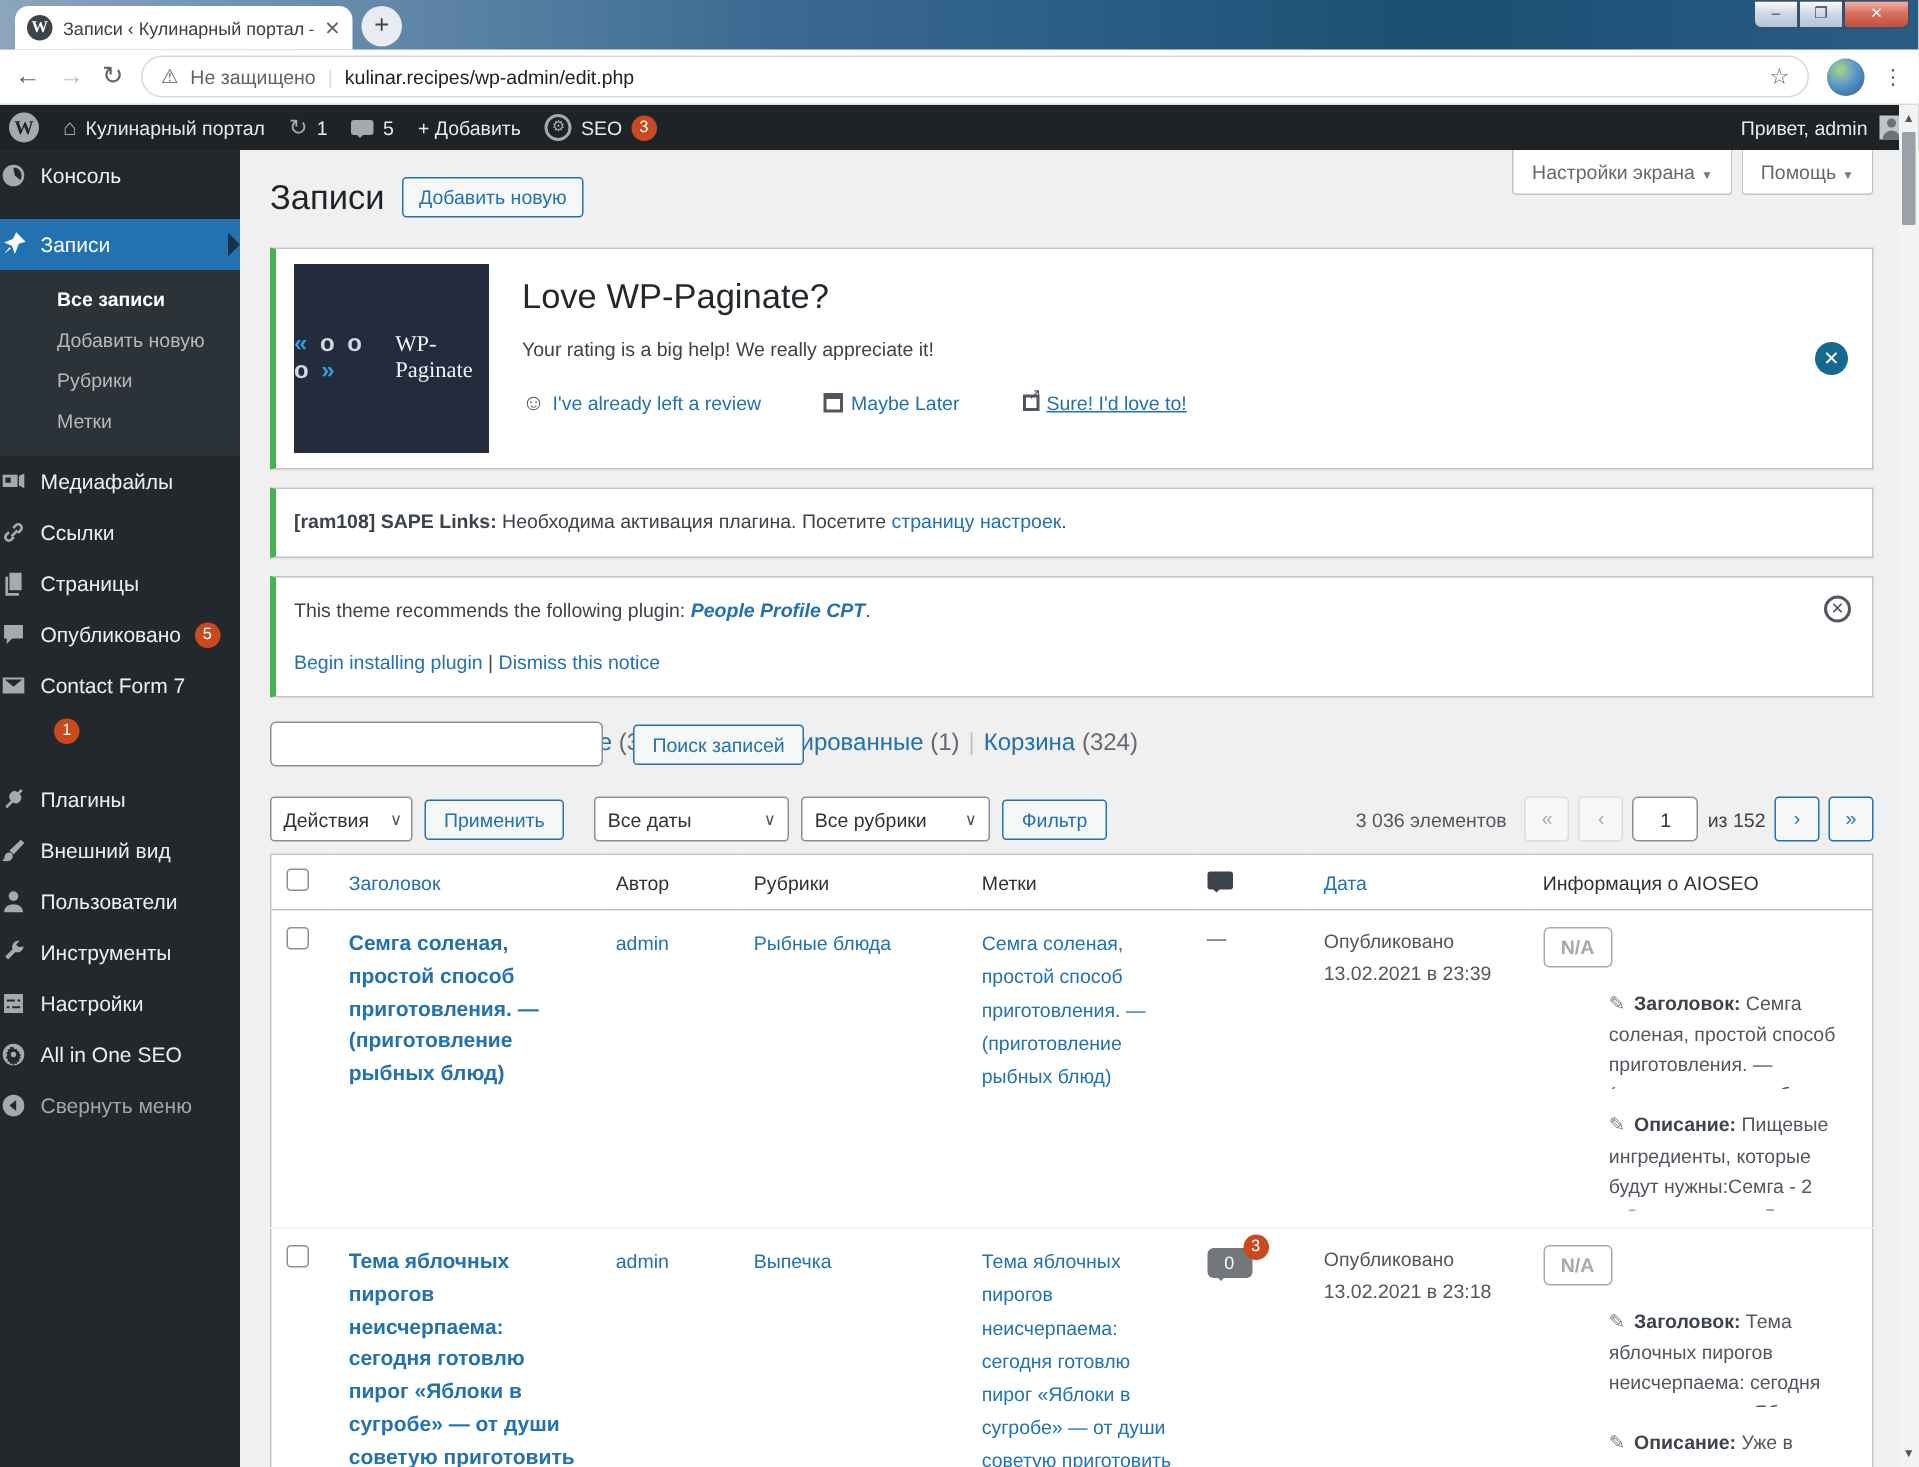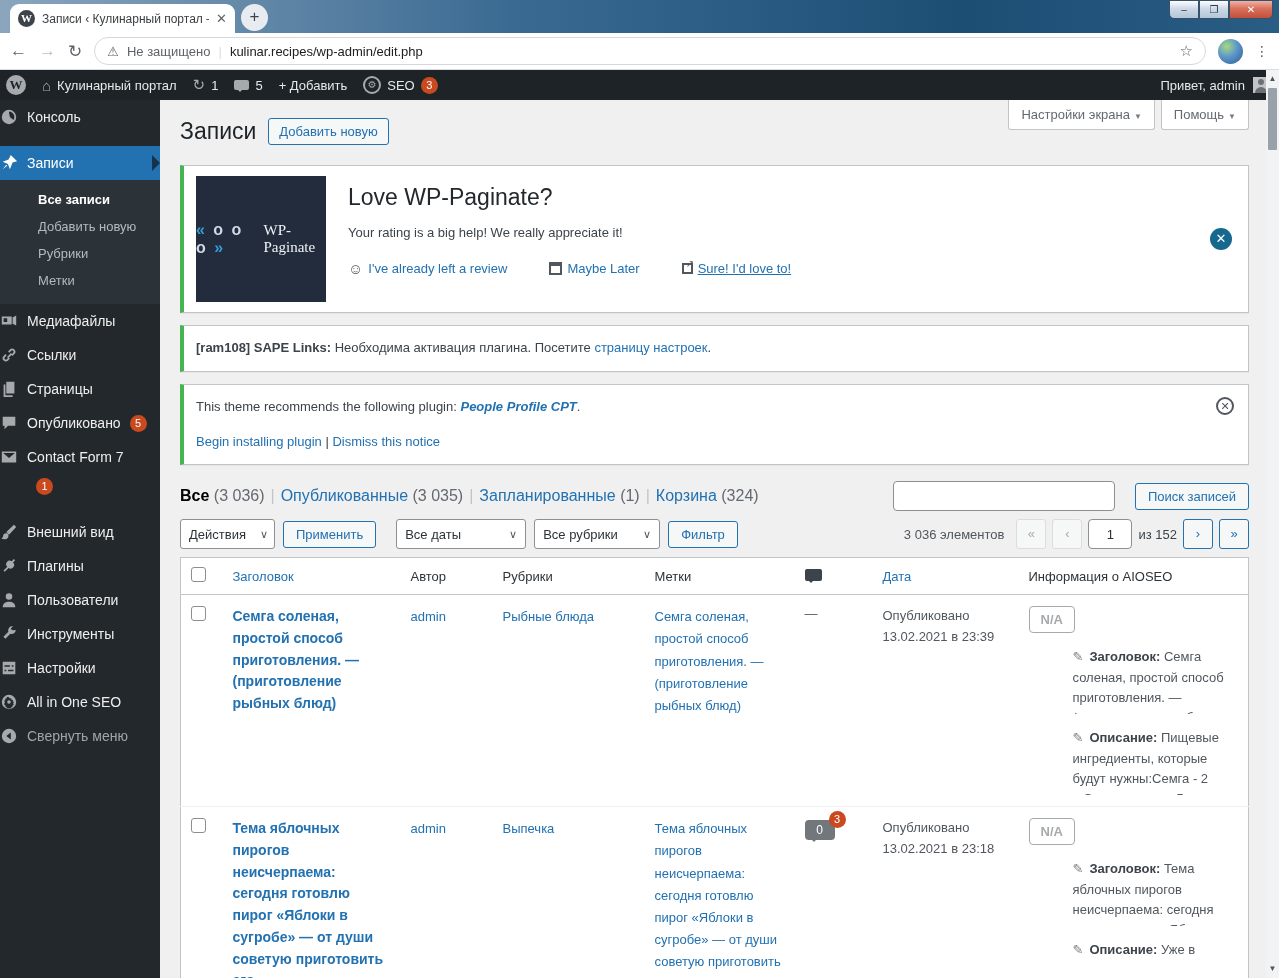--- a/index.html
+++ b/index.html
@@ -86,21 +86,21 @@
   .n-pad { padding:12px; font-size:13px; color:#3c434a; line-height:1.6; }
   .n-pad a { color:#2271b1; }
   .n3-line2 { margin-top:14px; }
   .plugin-link { font-weight:bold; font-style:italic; }
 
   .subsubsub { font-size:16px; padding:10px 0 6px; color:#646970; }
   .subsubsub a { color:#2271b1; text-decoration:none; }
   .subsubsub .cnt { color:#646970; }
   .subsubsub .all { color:#000; font-weight:bold; text-decoration:none; }
   .subsubsub .sep { color:#c3c4c7; margin:0 6px; }
-  .list-top { display:flex; justify-content:flex-end; margin-top:-30px; margin-bottom:0; align-items:center; gap:20px; }
+  .list-top { display:flex; margin-top:-30px; margin-bottom:12px; align-items:center; gap:20px; }
   .search-input { width:222px; height:30px; border:1px solid #8c8f94; border-radius:4px; background:#fff; }
   .btn-blue { border:1px solid #2271b1; color:#2271b1; background:#f6f7f7; font-size:13px; padding:5px 12px; border-radius:3px; white-space:nowrap; }
 
   .tablenav { display:flex; align-items:center; gap:8px; padding:8px 0; font-size:13px; color:#3c434a; }
   .wsel { height:30px; border:1px solid #8c8f94; border-radius:3px; background:#fff; display:flex; align-items:center; justify-content:space-between; padding:0 8px; gap:14px; color:#2c3338; }
   .wsel .chev { color:#50575e; font-size:11px; }
   .nav-right { margin-left:auto; display:flex; align-items:center; gap:6px; }
   .pg-btn { min-width:30px; height:30px; border:1px solid #dcdcde; background:#f6f7f7; color:#a7aaad; border-radius:3px; text-align:center; line-height:28px; font-size:13px; }
   .pg-btn.on { border-color:#2271b1; color:#2271b1; background:#f6f7f7; }
   .pg-input { width:44px; height:30px; border:1px solid #8c8f94; border-radius:4px; text-align:center; font-size:13px; color:#2c3338; }
@@ -241,29 +241,29 @@
     <div class="sb-item">
       <svg viewBox="0 0 20 20">
           <path d="M2 4h16v12H2zm1.5 1.5L10 11l6.5-5.5z"></path>
         </svg>
       <span>Contact Form 7</span>
       <span class="sb-badge-wrap"><span class="rbadge">1</span></span>
     </div>
     <div class="sb-gap"></div>
     <div class="sb-item">
       <svg viewBox="0 0 20 20">
+          <path d="M13.1 4.6l2.3-2.3 1.4 1.4-2.3 2.3a4 4 0 01-5 6.2l-4.2 4.2-1.4-1.4 4.2-4.2a4 4 0 015-6.2z"></path>
+        </svg>
+      <span>Плагины</span>
+    </div>
+    <div class="sb-item">
+      <svg viewBox="0 0 20 20">
           <path d="M15.5 2L18 4.5 10 13l-3-3zM6.5 11.5c-2 .2-3 1.6-3.2 3.6-.1 1-.6 1.6-1.8 2.1 1.8 1.2 6 1.4 7.5-1.2 1-1.8.3-4.7-2.5-4.5z"></path>
         </svg>
       <span>Внешний вид</span>
-    </div>
-    <div class="sb-item">
-      <svg viewBox="0 0 20 20">
-          <path d="M13.1 4.6l2.3-2.3 1.4 1.4-2.3 2.3a4 4 0 01-5 6.2l-4.2 4.2-1.4-1.4 4.2-4.2a4 4 0 015-6.2z"></path>
-        </svg>
-      <span>Плагины</span>
     </div>
     <div class="sb-item">
       <svg viewBox="0 0 20 20">
           <circle cx="10" cy="6" r="3.6"></circle>
           <path d="M3 18c0-4 3.2-6 7-6s7 2 7 6z"></path>
         </svg>
       <span>Пользователи</span>
     </div>
     <div class="sb-item">
       <svg viewBox="0 0 20 20">

